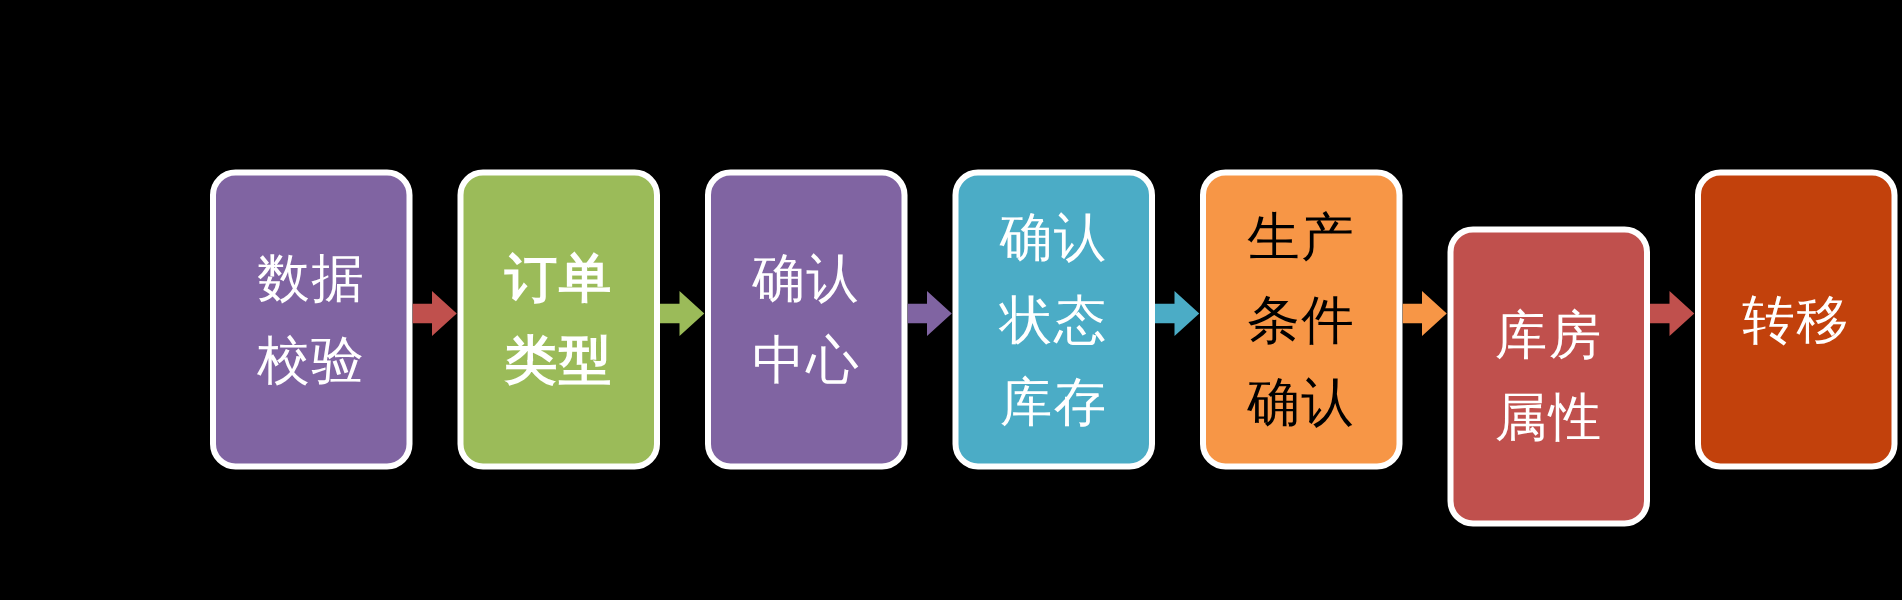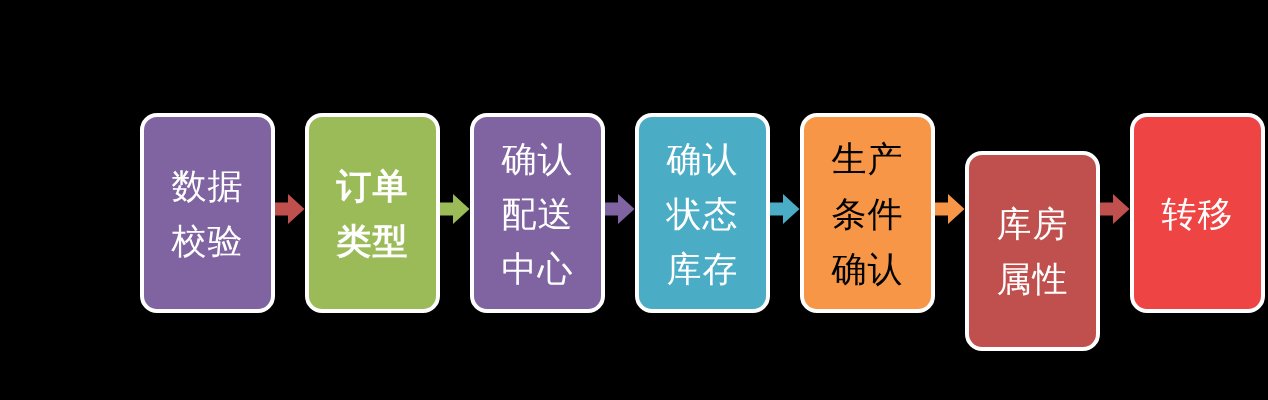--- a/index.html
+++ b/index.html
@@ -74,21 +74,20 @@
       </div>
     </div>
     <div class="arrow">
       <svg width="30" height="32" viewBox="0 0 30 32">
         <polygon points="0,9.5 13,9.5 13,1 29.5,16 13,31 13,22.5 0,22.5" fill="#9BBB59"></polygon>
       </svg>
     </div>
     <div class="step" style="background: rgb(128, 100, 162); border-color: rgb(255, 255, 255);">
       <div class="label" style="color: rgb(255, 255, 255);">
         <div class="line">确认</div>
-        <div class="line">配送</div>
         <div class="line">中心</div>
       </div>
     </div>
     <div class="arrow">
       <svg width="30" height="32" viewBox="0 0 30 32">
         <polygon points="0,9.5 13,9.5 13,1 29.5,16 13,31 13,22.5 0,22.5" fill="#8064A2"></polygon>
       </svg>
     </div>
     <div class="step" style="background: rgb(75, 172, 198); border-color: rgb(255, 255, 255);">
       <div class="label" style="color: rgb(255, 255, 255);">
@@ -118,18 +117,18 @@
       <div class="label" style="color: rgb(255, 255, 255);">
         <div class="line">库房</div>
         <div class="line">属性</div>
       </div>
     </div>
     <div class="arrow">
       <svg width="30" height="32" viewBox="0 0 30 32">
         <polygon points="0,9.5 13,9.5 13,1 29.5,16 13,31 13,22.5 0,22.5" fill="#C0504D"></polygon>
       </svg>
     </div>
-    <div class="step" style="background: #ef4444; border-color: rgb(255, 255, 255);">
+    <div class="step" style="background: #c2410c; border-color: rgb(255, 255, 255);">
       <div class="label" style="color: rgb(255, 255, 255);">
         <div class="line">转移</div>
       </div>
     </div>
   </div>
 
 </body></html>

